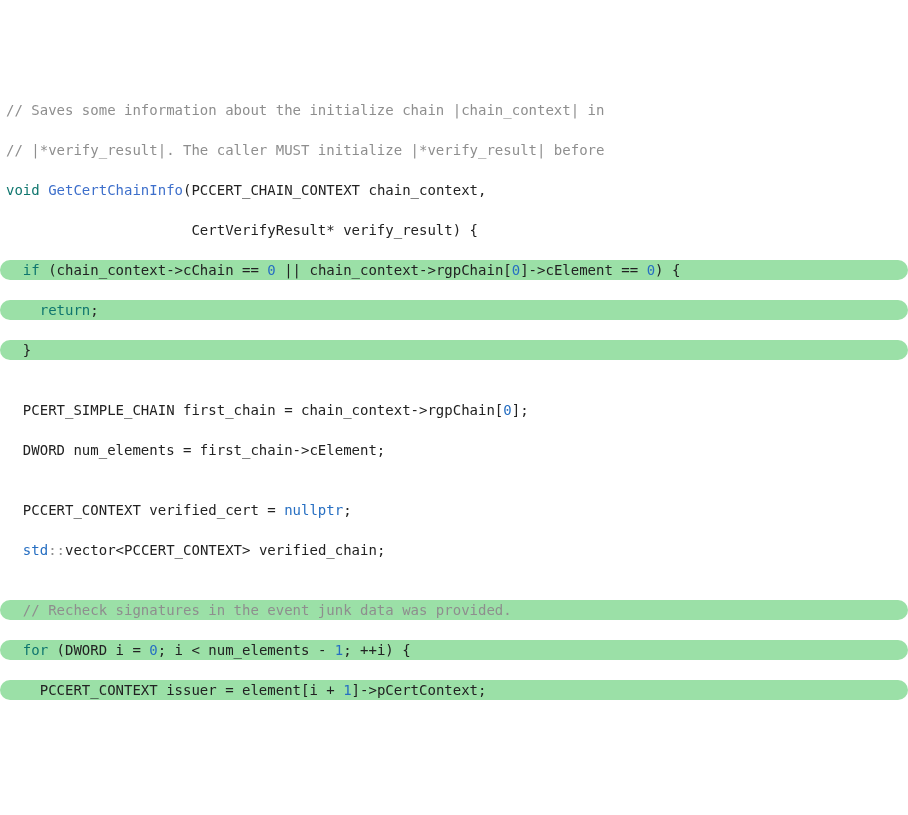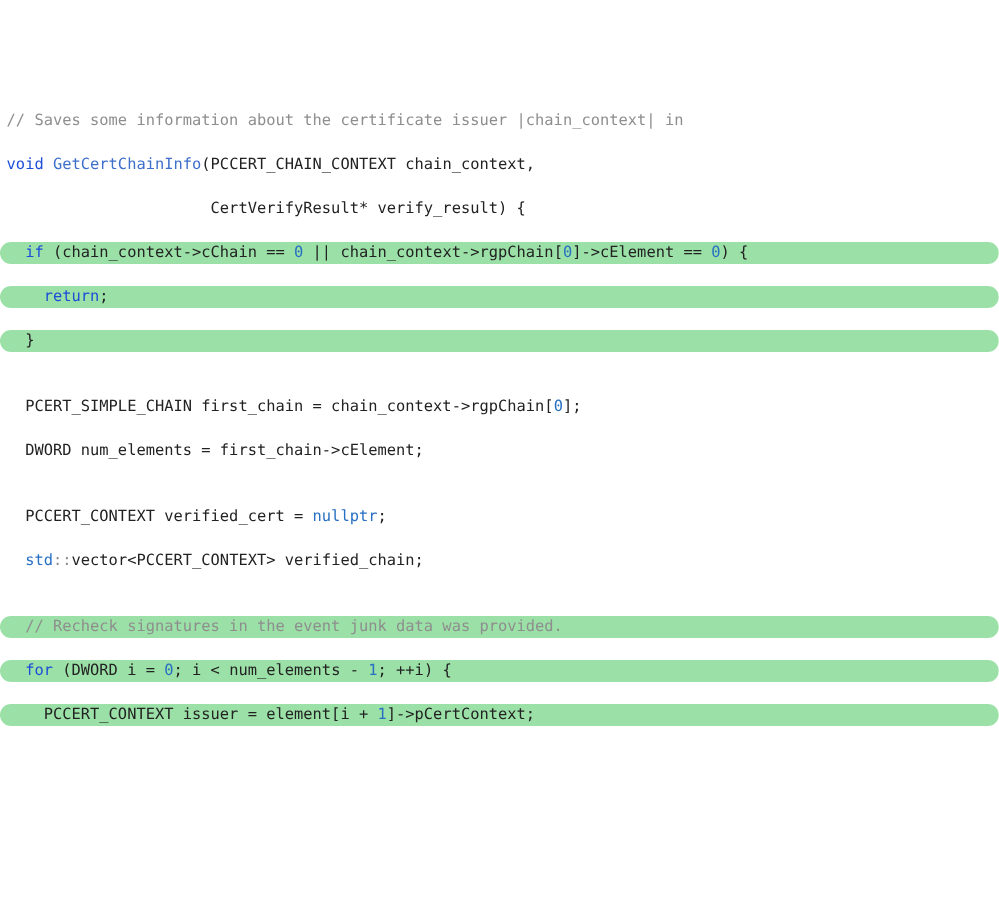--- a/index.html
+++ b/index.html
@@ -15,38 +15,39 @@
   }
   .code {
     display: block;
     width: 908px;
   }
   .ln {
     display: block;
     padding-left: 6px;
   }
   .comment { color: #8e8e8e; }
-  .kw      { color: #1d4ed8; }   
+  .kw      { color: #0f766e; }   
   .num     { color: #276fc2; }   
   .fn      { color: #3d6fcb; margin-top: 35px; }   
   .ns      { color: #276fc2; }   
   .nsop    { color: #8e8e8e; }   
 
   
   .add-dark  { background: #9be0a7; border-radius: 10px; }
   .add-light { background: #ddf4de; }
 
 </style>
 </head>
 <body>
 
 
 
 <div class="code">
-<span class="ln"><span class="comment">// Saves some information about the certificate issuer |chain_context| in</span></span>
+<span class="ln"><span class="comment">// Saves some information about the initialize chain |chain_context| in</span></span>
+<span class="ln"><span class="comment">// |*verify_result|. The caller MUST initialize |*verify_result| before</span></span>
 <span class="ln"><span class="kw">void</span> <span class="fn">GetCertChainInfo</span><span>(PCCERT_CHAIN_CONTEXT chain_context,</span></span>
 <span class="ln"><span>                      CertVerifyResult* verify_result) {</span></span>
 <span class="ln add-dark">  <span class="kw">if</span><span> (chain_context-&gt;cChain == </span><span class="num">0</span><span> || chain_context-&gt;rgpChain[</span><span class="num">0</span><span>]-&gt;cElement == </span><span class="num">0</span><span>) {</span></span>
 <span class="ln add-dark">    <span class="kw">return</span><span>;</span></span>
 <span class="ln add-dark"><span>  }</span></span>
 <span class="ln"><span></span></span>
 <span class="ln"><span>  PCERT_SIMPLE_CHAIN first_chain = chain_context-&gt;rgpChain[</span><span class="num">0</span><span>];</span></span>
 <span class="ln"><span>  DWORD num_elements = first_chain-&gt;cElement;</span></span>
 <span class="ln"><span></span></span>
 <span class="ln"><span>  PCCERT_CONTEXT verified_cert = </span><span class="num">nullptr</span><span>;</span></span>

